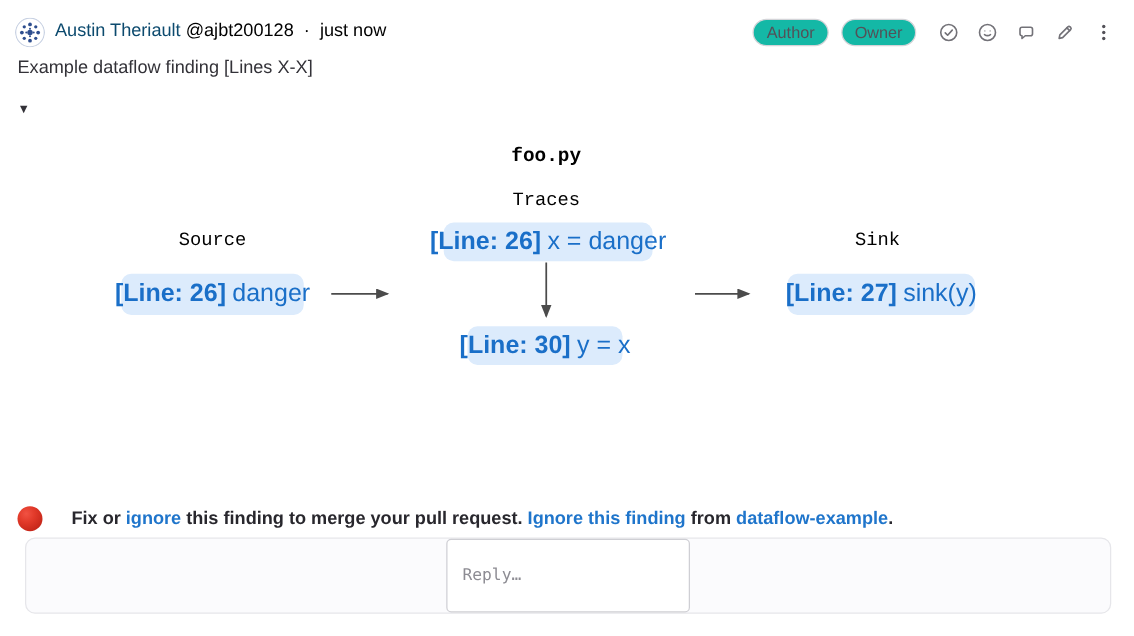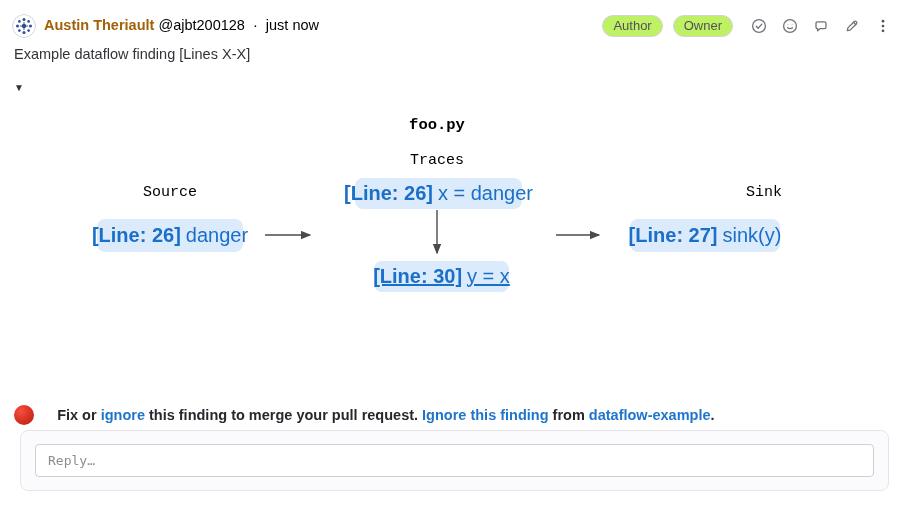--- a/index.html
+++ b/index.html
@@ -4,28 +4,28 @@
 <style>
   * { margin:0; padding:0; box-sizing:border-box; }
   html,body { width:907px; height:509px; background:#ffffff; overflow:hidden; }
   body { font-family:"Liberation Sans", sans-serif; color:#333238; position:relative; }
 
   .abs { position:absolute; }
 
   
   .avatar { left:12px; top:14px; width:24px; height:24px; border-radius:50%; overflow:hidden; }
   .header-line { left:44px; top:17px; font-size:14.5px; white-space:nowrap; }
-  .author-name { font-weight:700; color:#a16207; }
+  .author-name { font-weight:400; color:#0c4a6e; }
   .handle, .sep, .timestamp { color:#000000; }
   .sep { margin:0 4px; }
 
   .header-actions { right:16px; top:13px; height:26px; display:flex; align-items:center; }
   .badges { display:flex; gap:10px; margin-right:18px; }
   .badge { font-size:13px; color:#535158; border:1px solid #d4d4d8; border-radius:999px;
-           padding:2px 10px; line-height:16px; background:#bef264; }
+           padding:2px 10px; line-height:16px; background:#14b8a6; }
   .icon-row { display:flex; gap:15px; align-items:center; }
   .icon-btn { width:16px; height:16px; display:flex; align-items:center; justify-content:center; cursor:pointer; }
   .icon-btn svg { display:block; }
 
   
   .comment-title { left:14px; top:46px; font-size:14.5px; color:#333238; }
   .disclosure { left:14px; top:82px; font-size:15px; color:#333238; cursor:pointer; display:flex; align-items:center; }
   .disclosure .tri { font-size:10px; margin-right:7px; color:#333238; }
 
   
@@ -38,21 +38,21 @@
 
   
   .warning { left:14px; top:391px; display:flex; align-items:center; font-size:14.5px; font-weight:700; color:#28272d; white-space:pre-wrap;justify-content:space-between; }
   .dot-red { width:20px; height:20px; border-radius:50%; margin-right:7px; flex:0 0 auto;
              background:radial-gradient(circle at 35% 30%, #f15243 0%, #e23a2a 35%, #c7271a 75%, #ad1e12 100%); }
   .wlink { color:#1f75cb; cursor:pointer; }
 
   
   .reply-wrap { left:20px; top:430px; width:869px; height:61px; background:#fbfbfd;
                 border:1px solid #e6e6ea; border-radius:8px; display:flex; align-items:center;
-                padding:0 14px; gap:8px; }
+                padding:0 14px; gap:8px;flex-direction:column; }
   .reply-input { flex:1; height:33px; border:1px solid #cfcfd4; border-radius:4px; background:#fff;
                  padding:0 12px; font-family:"DejaVu Sans Mono", monospace; font-size:13px; color:#333238; outline:none; }
   .reply-input::placeholder { color:#8d8c93; }
   .btn-group { display:flex; height:33px; border:1px solid #c4c4c9; border-radius:4px; background:#fff; overflow:hidden; }
   .btn-resolve { display:flex; align-items:center; padding:0 13px; font-size:14.5px; color:#333238;
                  background:#fff; border:none; cursor:pointer; font-family:inherit; }
   .btn-issue { display:flex; align-items:center; justify-content:center; width:31px; background:#fff;
                border:none; border-left:1px solid #c4c4c9; cursor:pointer; }
 </style>
 </head>
@@ -131,38 +131,38 @@
 
 <div class="abs comment-title">Example dataflow finding [Lines X-X]</div>
 
 <div class="abs disclosure">
   <span class="tri">▼</span>
 </div>
 
 <div class="abs g-label g-file" style="left:357px; top:116px;">foo.py</div>
 <div class="abs g-label" style="left:357px; top:152px;">Traces</div>
 <div class="abs g-label" style="left:90px;  top:184px;">Source</div>
-<div class="abs g-label" style="left:622px; top:184px;text-align:right;">Sink</div>
+<div class="abs g-label" style="left:622px; top:184px;">Sink</div>
 
 <div class="abs node" style="left:355px; top:178px; width:167px; height:31px;">
   <span class="ln">[Line: 26]</span>
   <span>x = danger</span>
 </div>
 
 <div class="abs node" style="left:97px; top:219px; width:146px; height:33px;">
   <span class="ln">[Line: 26]</span>
   <span>danger</span>
 </div>
 
 <div class="abs node" style="left:630px; top:219px; width:150px; height:33px;">
   <span class="ln">[Line: 27]</span>
   <span>sink(y)</span>
 </div>
 
-<div class="abs node" style="left:374px; top:261px; width:135px; height:31px;text-decoration:underline;">
+<div class="abs node" style="left:374px; top:261px; width:124px; height:31px;">
   <span class="ln">[Line: 30]</span>
   <span>y = x</span>
 </div>
 
 <svg class="abs arrows" width="907" height="320" viewBox="0 0 907 320">
   <defs>
     <marker id="ah" markerWidth="9" markerHeight="8" refX="6.5" refY="3" orient="auto">
       <path d="M0,0 L7.5,3 L0,6 Z" fill="#4b4b4b"></path>
     </marker>
   </defs>

